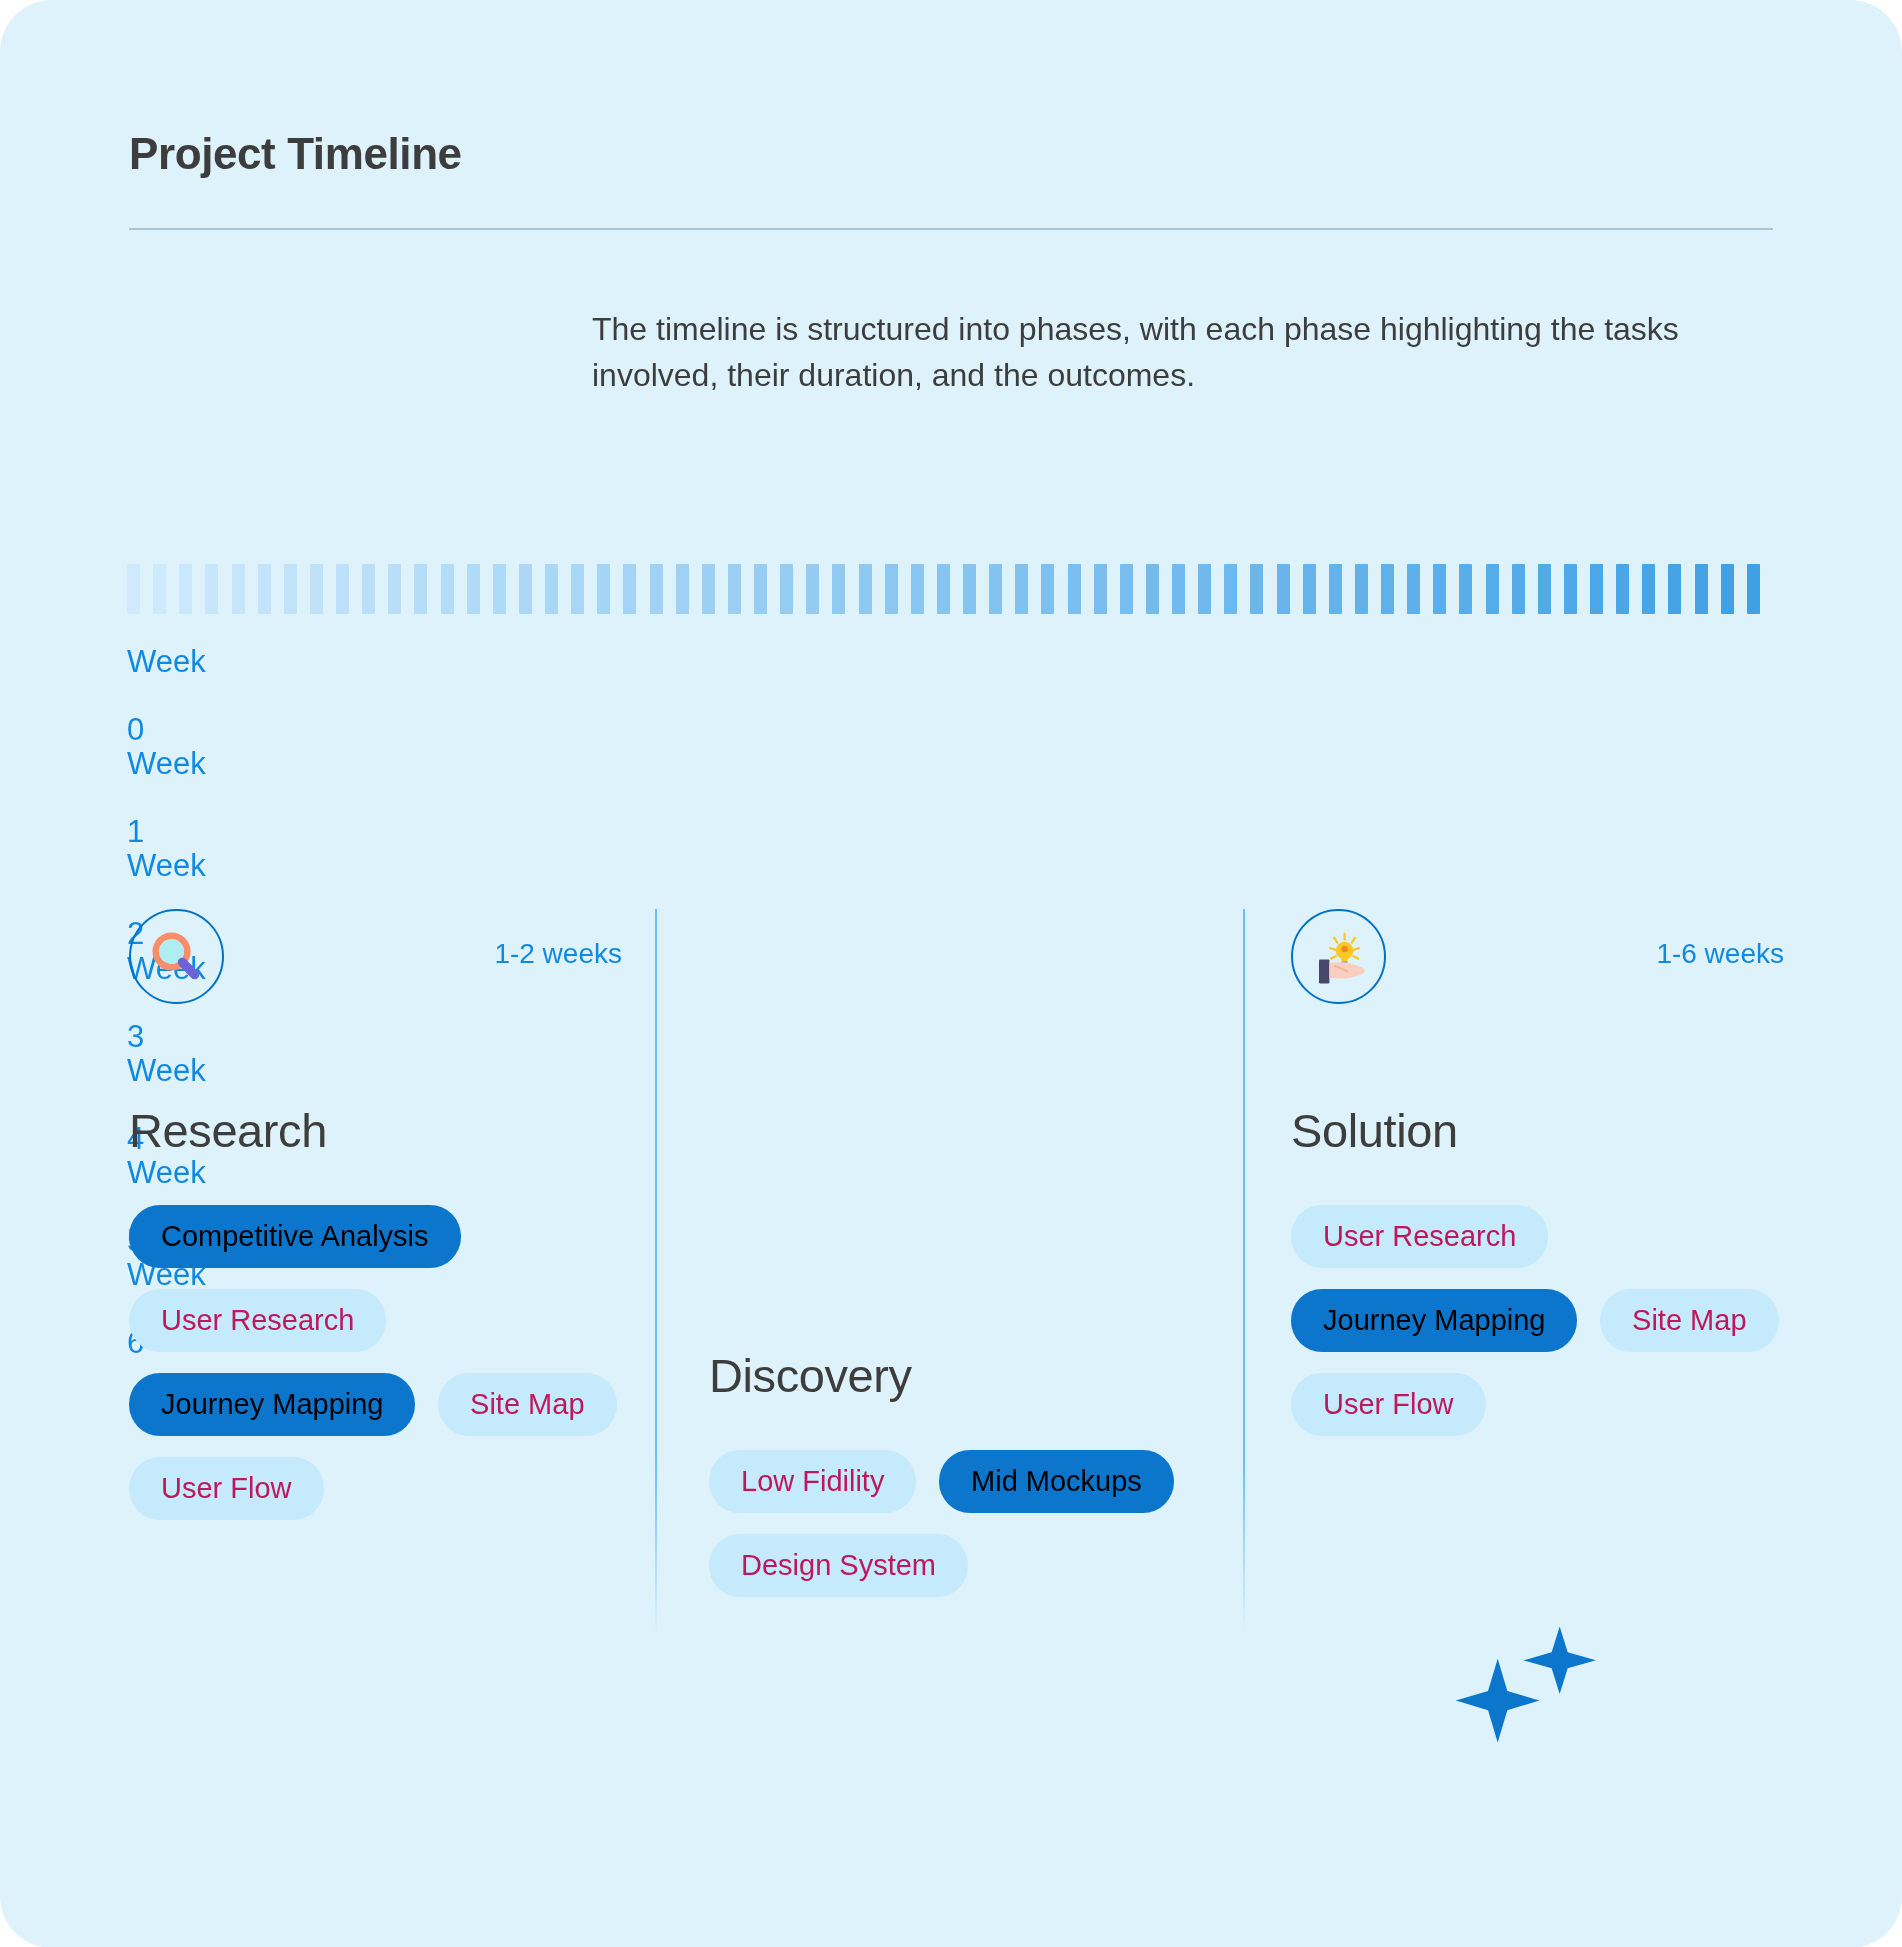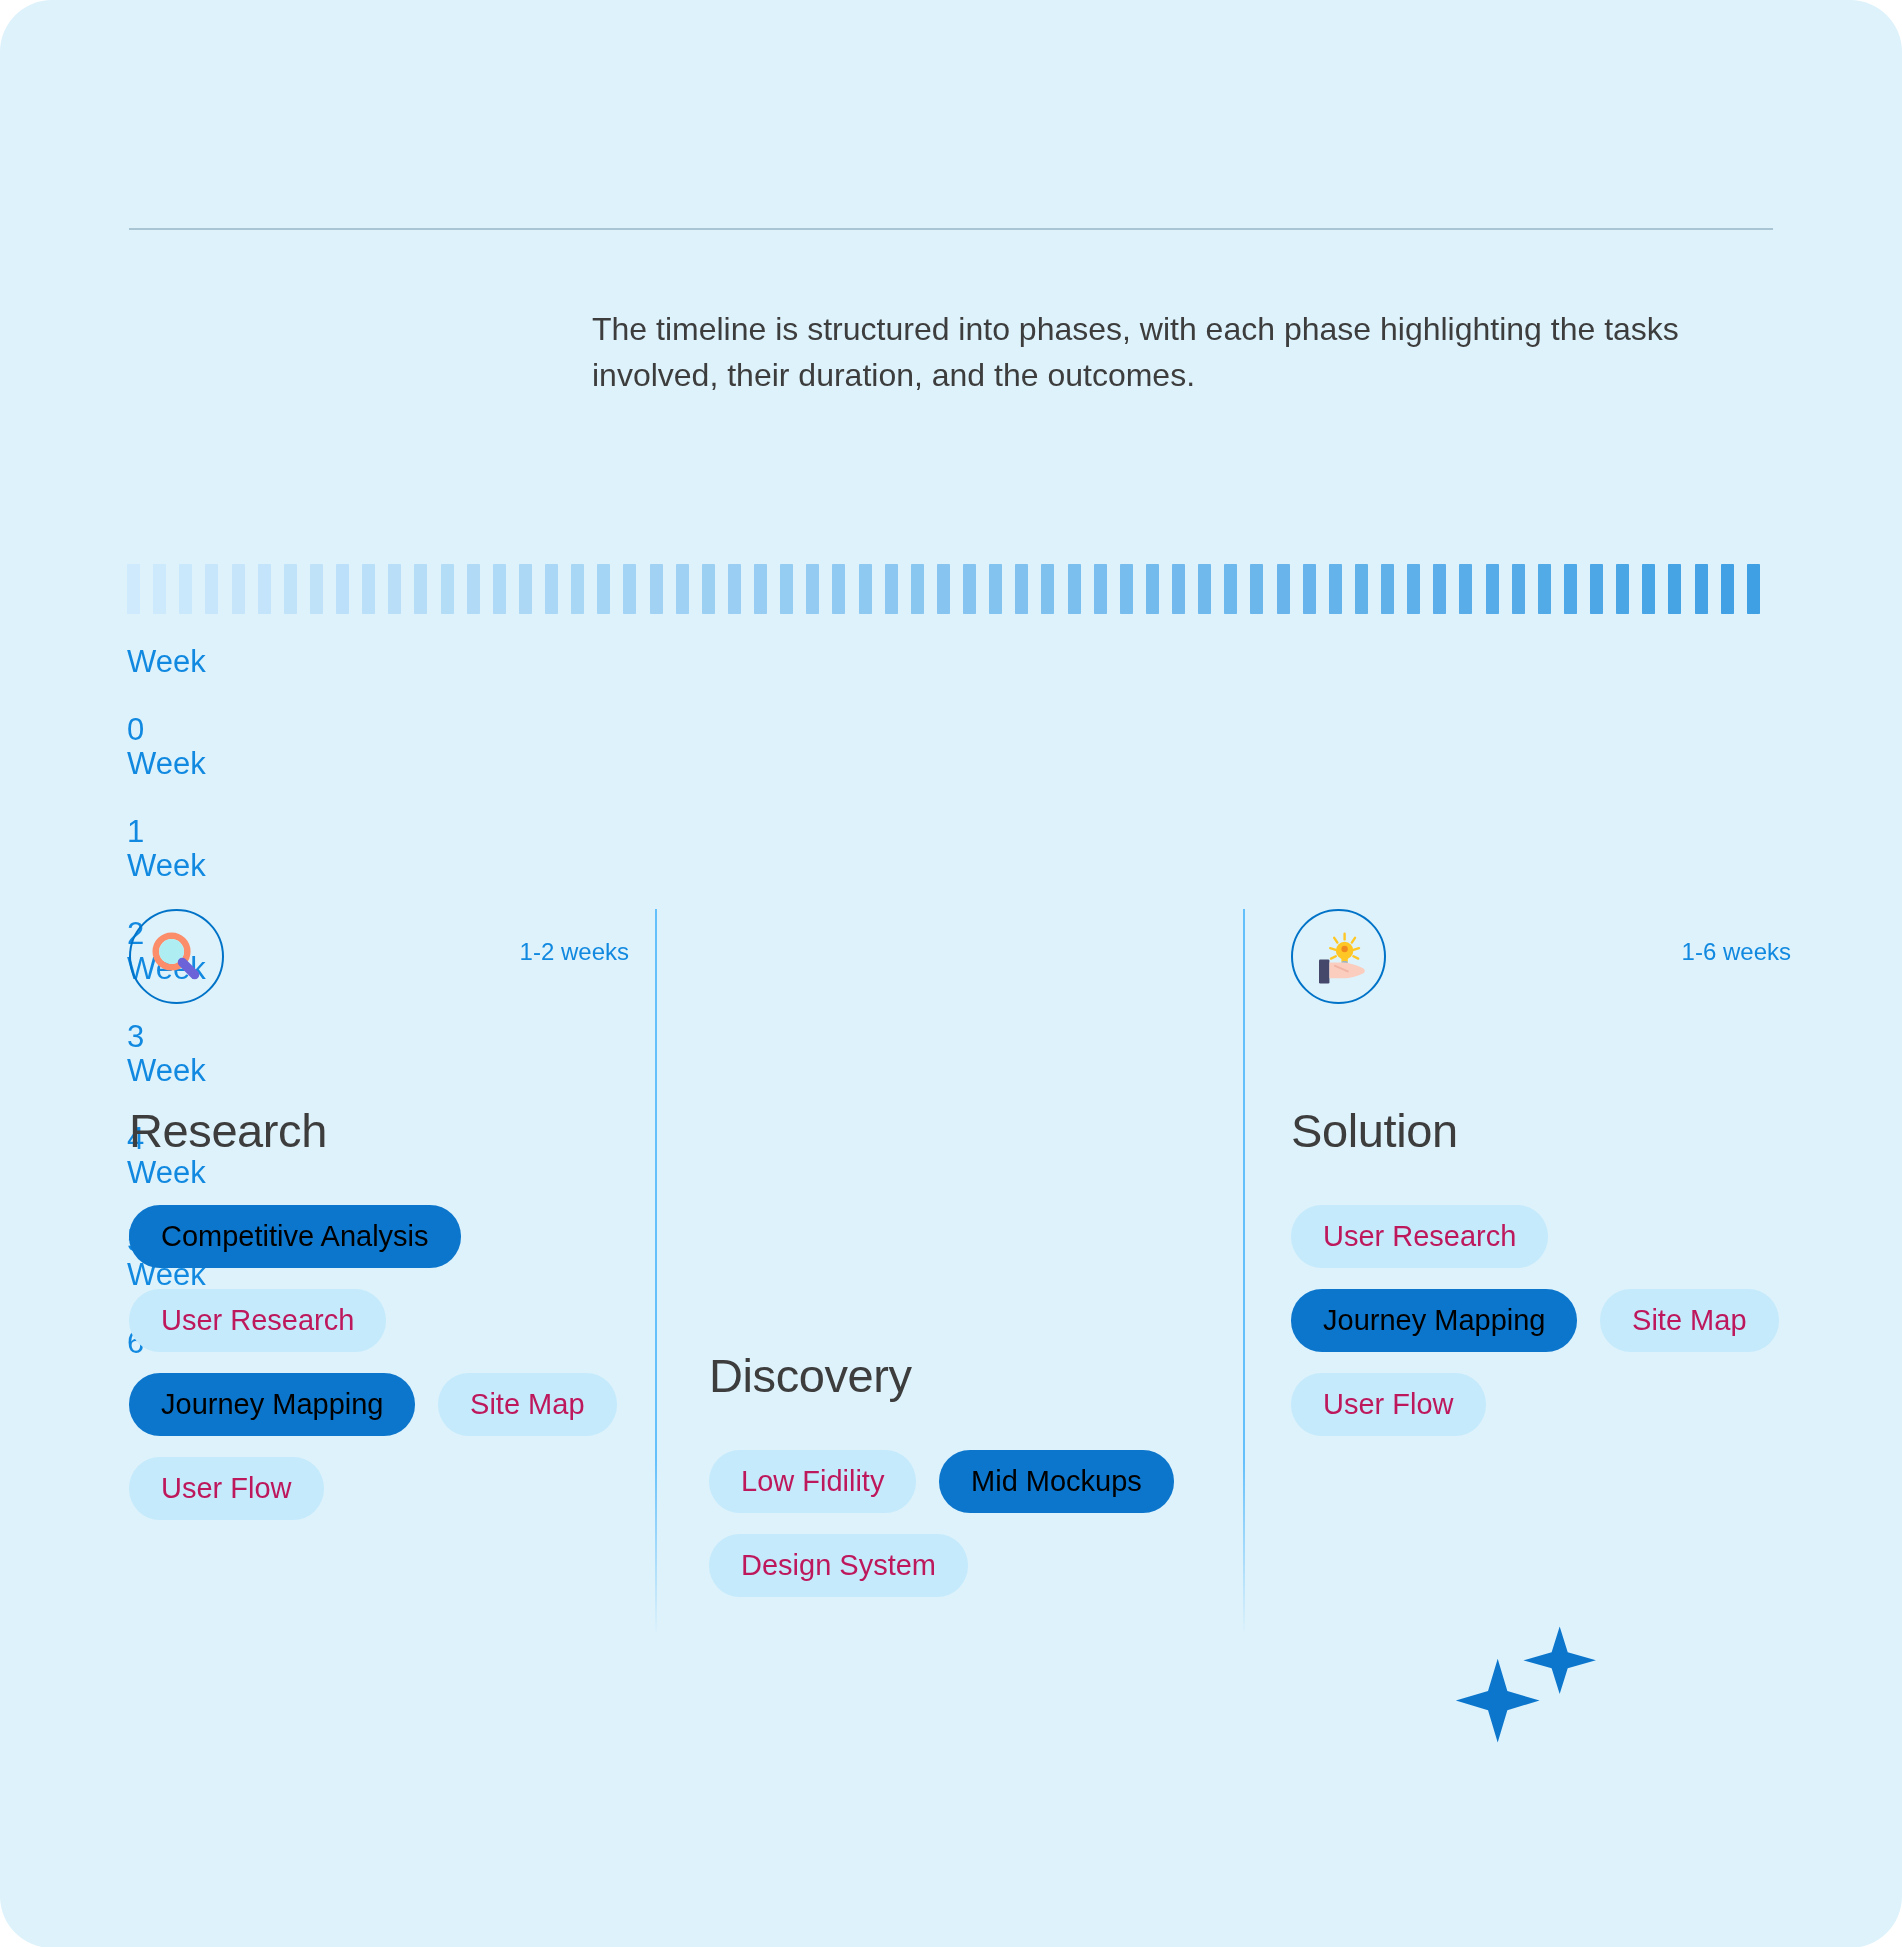--- a/index.html
+++ b/index.html
@@ -127,23 +127,23 @@
     height: 95px;
     border-radius: 50%;
     border: 2.4px solid #0073c8;
     display: flex;
     align-items: center;
     justify-content: center;
   }
 
   .duration {
     position: absolute;
-    right: 0;
+    right: 7px;
     top: 29px;
-    font-size: 24px;
+    font-size: 28px;
     color: #1189e0;
     white-space: nowrap;
   }
 
   .phase-title {
     font-size: 47px;
     color: #3d3d3d;
     letter-spacing: -0.4px;
     white-space: nowrap;
   }
@@ -177,20 +177,21 @@
     top: 1620px;
     width: 161px;
     height: 145px;
   }
 </style>
 </head>
 <body>
 
 <div id="card">
 
+  <div id="page-title">Project Timeline</div>
   <div id="header-rule"></div>
   <div id="intro-text">The timeline is structured into phases, with each phase highlighting the tasks involved, their duration, and the outcomes.</div>
 
   <div id="ticks" style="gap: 0px;">
       <div class="tick-wrap">
         <div class="tick" style="background: rgb(207, 234, 252);"></div>
       </div>
       <div class="tick-wrap">
         <div class="tick" style="background: rgb(205, 233, 252);"></div>
       </div>

